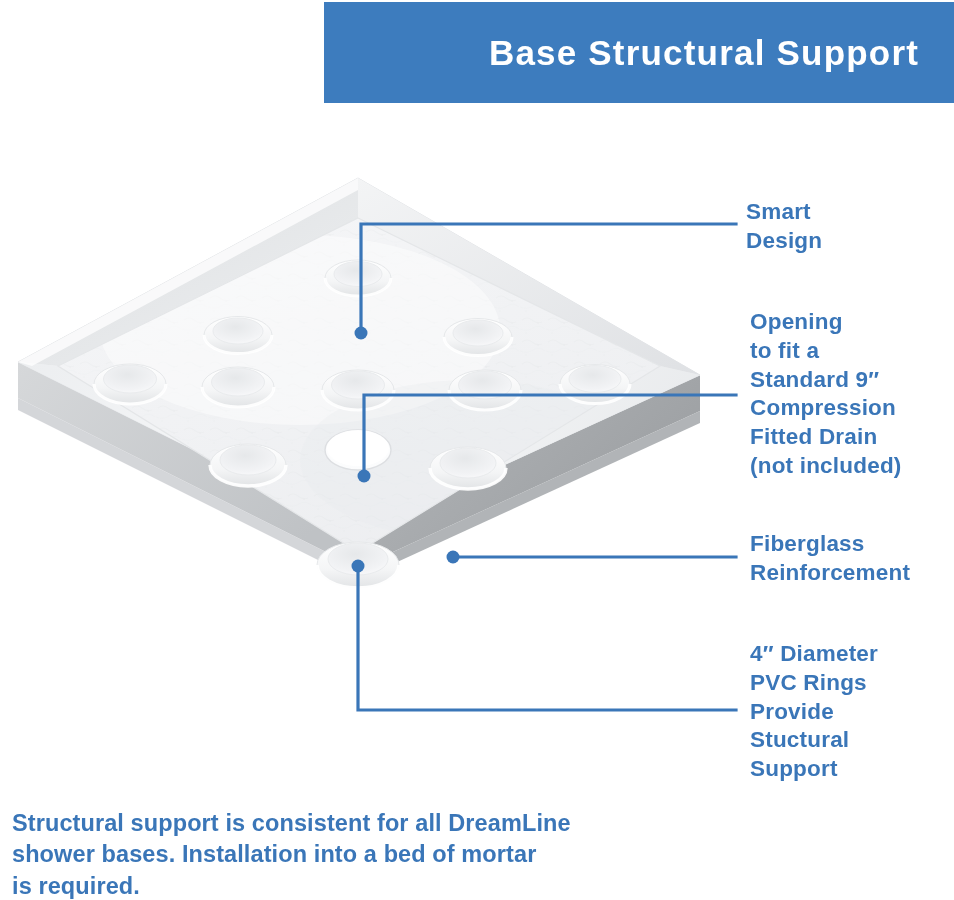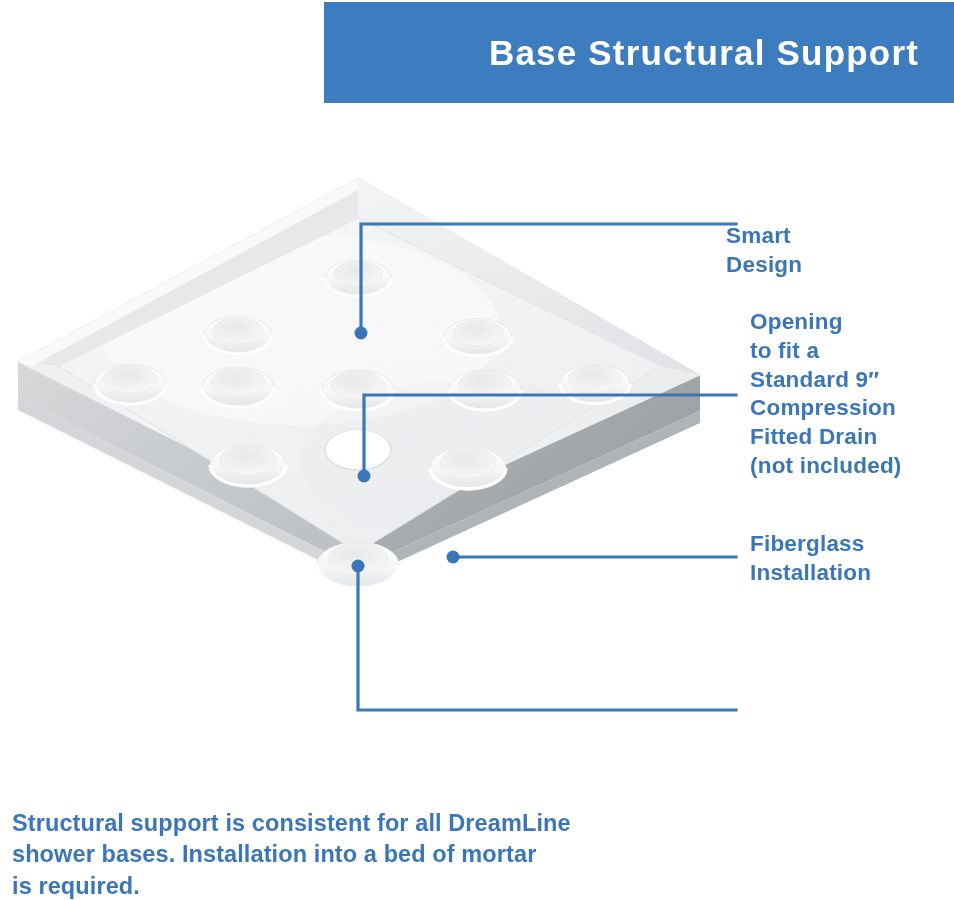--- a/index.html
+++ b/index.html
@@ -67,21 +67,21 @@
   
   .callout {
     position: absolute;
     color: #3a76b8;
     font-size: 22.5px;
     font-weight: bold;
     line-height: 1.28;
     letter-spacing: 0.2px;
     white-space: pre-line;
   }
-  .callout-smart-design     { left: 726px; top: 198px; margin-top: 24px; }
+  .callout-smart-design     { left: 746px; top: 198px; }
   .callout-drain-opening    { left: 750px; top: 308px; }
   .callout-fiberglass       { left: 750px; top: 530px; }
   .callout-pvc-rings        { left: 750px; top: 640px; }
 
   
   .bottom-caption {
     position: absolute;
     left: 12px;
     top: 808px;
     width: 620px;
@@ -282,20 +282,25 @@
 Design</div>
 
   <div class="callout callout-drain-opening">Opening
 to fit a
 Standard 9″
 Compression
 Fitted Drain
 (not included)</div>
 
   <div class="callout callout-fiberglass">Fiberglass
-Installation</div>
-
+Reinforcement</div>
+
+  <div class="callout callout-pvc-rings">4″ Diameter
+PVC Rings
+Provide
+Stuctural
+Support</div>
 
   <div class="bottom-caption">Structural support is consistent for all DreamLine
 shower bases. Installation into a bed of mortar
 is required.</div>
 
 </div>
 
 </body></html>

